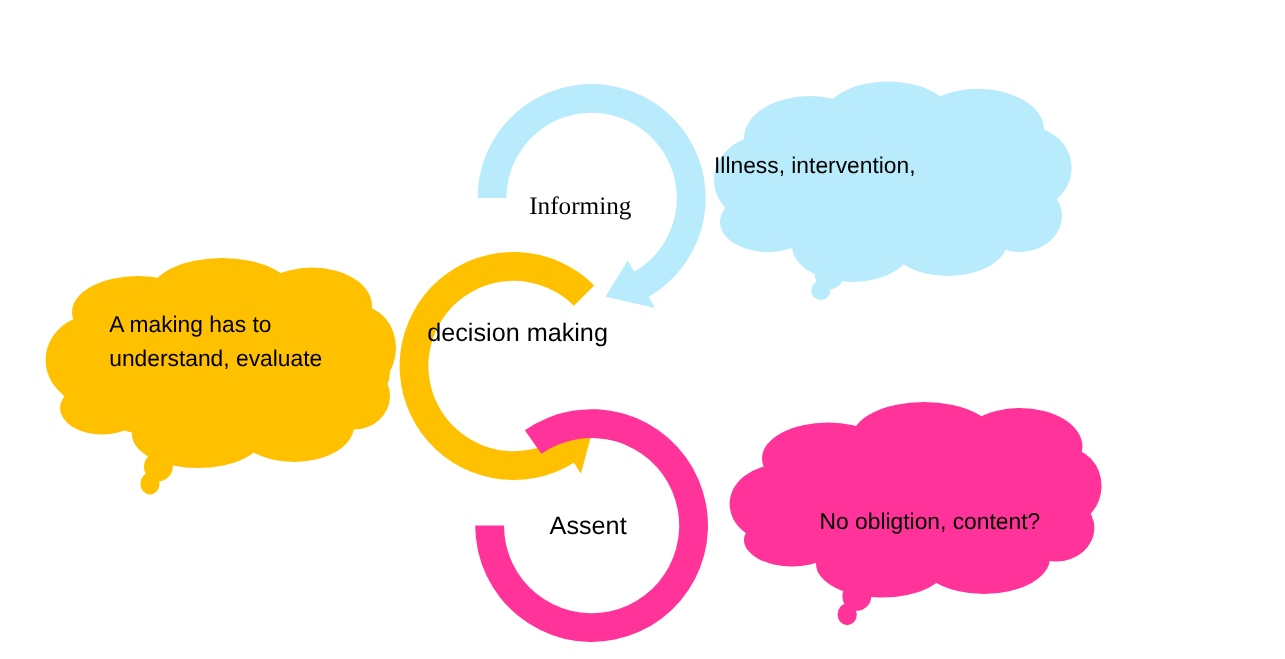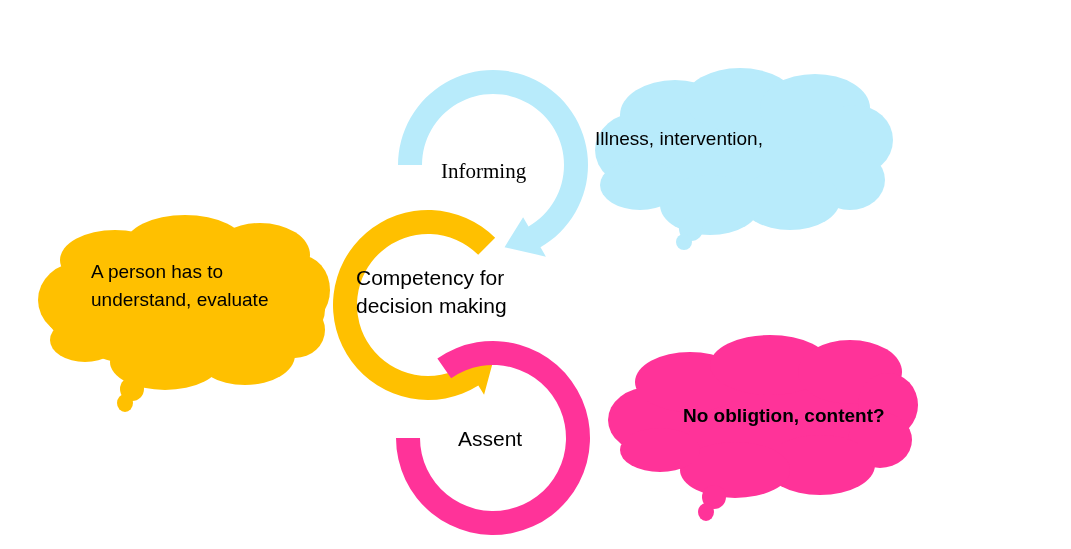--- a/index.html
+++ b/index.html
@@ -65,27 +65,26 @@
     </g>
   </g>
 
   <path id="arc-informing" d="M398,165 A95,95 0 1 1 540.5,247.27241335952166 L545.9,256.6254877203936 L504.5513673796855,247.19224970555032 L523.1,217.1347293078232 L528.5,226.48780366869514 A71,71 0 1 0 422,165 Z" fill="#B8EBFB"></path>
   <path id="arc-competency" d="M495.175144212722,237.824855787278 A95,95 0 1 0 478.34233010215445,385.56456913486045 L484.0654581558731,394.72348857334987 L495.1484105331206,353.78617594027526 L459.90113970683893,356.0524953886169 L465.62426776055753,365.21141482710624 A71,71 0 1 1 478.2045814642449,254.79541853575512 Z" fill="#FFC000"></path>
   <path id="arc-assent" d="M437.36308567394855,358.5422517039678 A97,97 0 1 1 396,438 L420,438 A73,73 0 1 0 451.1289201463737,378.2019007669036 Z" fill="#FF3399"></path>
 </svg>
 
 <div class="lbl" style="left:441px; top:157px;font-family:Liberation Serif, serif;">Informing</div>
 <div class="lbl" style="left:356px; top:264px;">
-  <div>Competency for</div>
   <div>decision making</div>
 </div>
 <div class="lbl" style="left:458px; top:425px;text-align:right;">Assent</div>
 
 <div class="cloud-text" style="left:595px; top:125px;">
   <div>Illness, intervention,</div>
 </div>
 <div class="cloud-text" style="left:91px; top:258px;">
-  <div>A person has to</div>
+  <div>A making has to</div>
   <div>understand, evaluate</div>
 </div>
-<div class="cloud-text" style="left:683px; top:402px;font-weight:bold;">
+<div class="cloud-text" style="left:683px; top:422px;">
   <div>No obligtion, content?</div>
 </div>
 
 </body></html>

